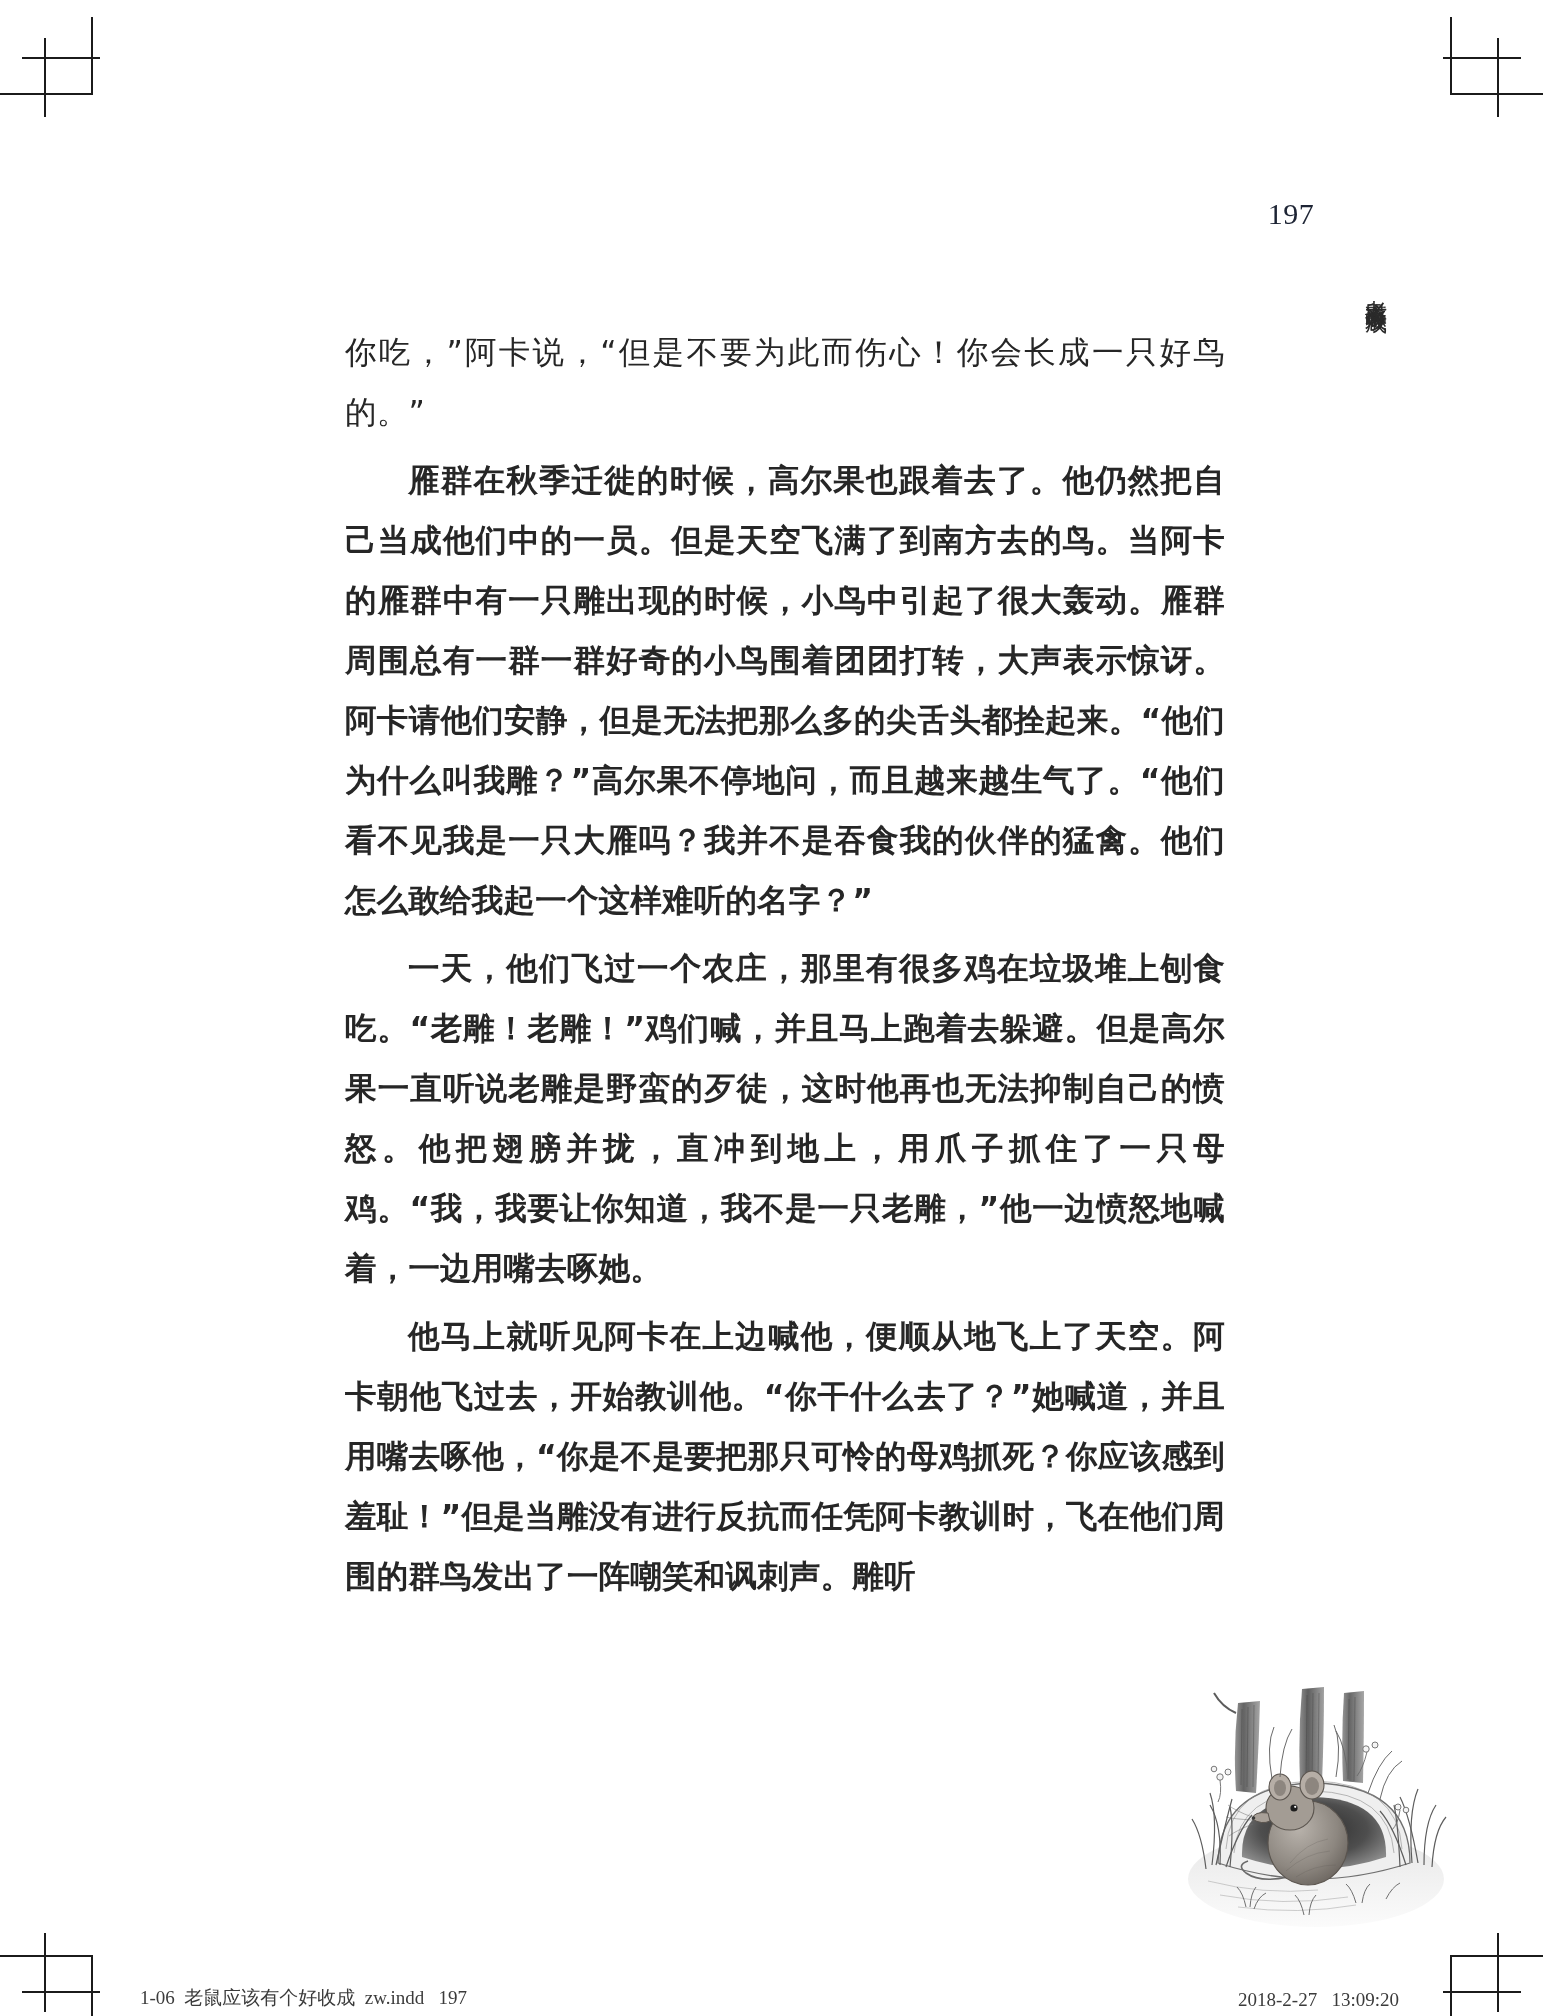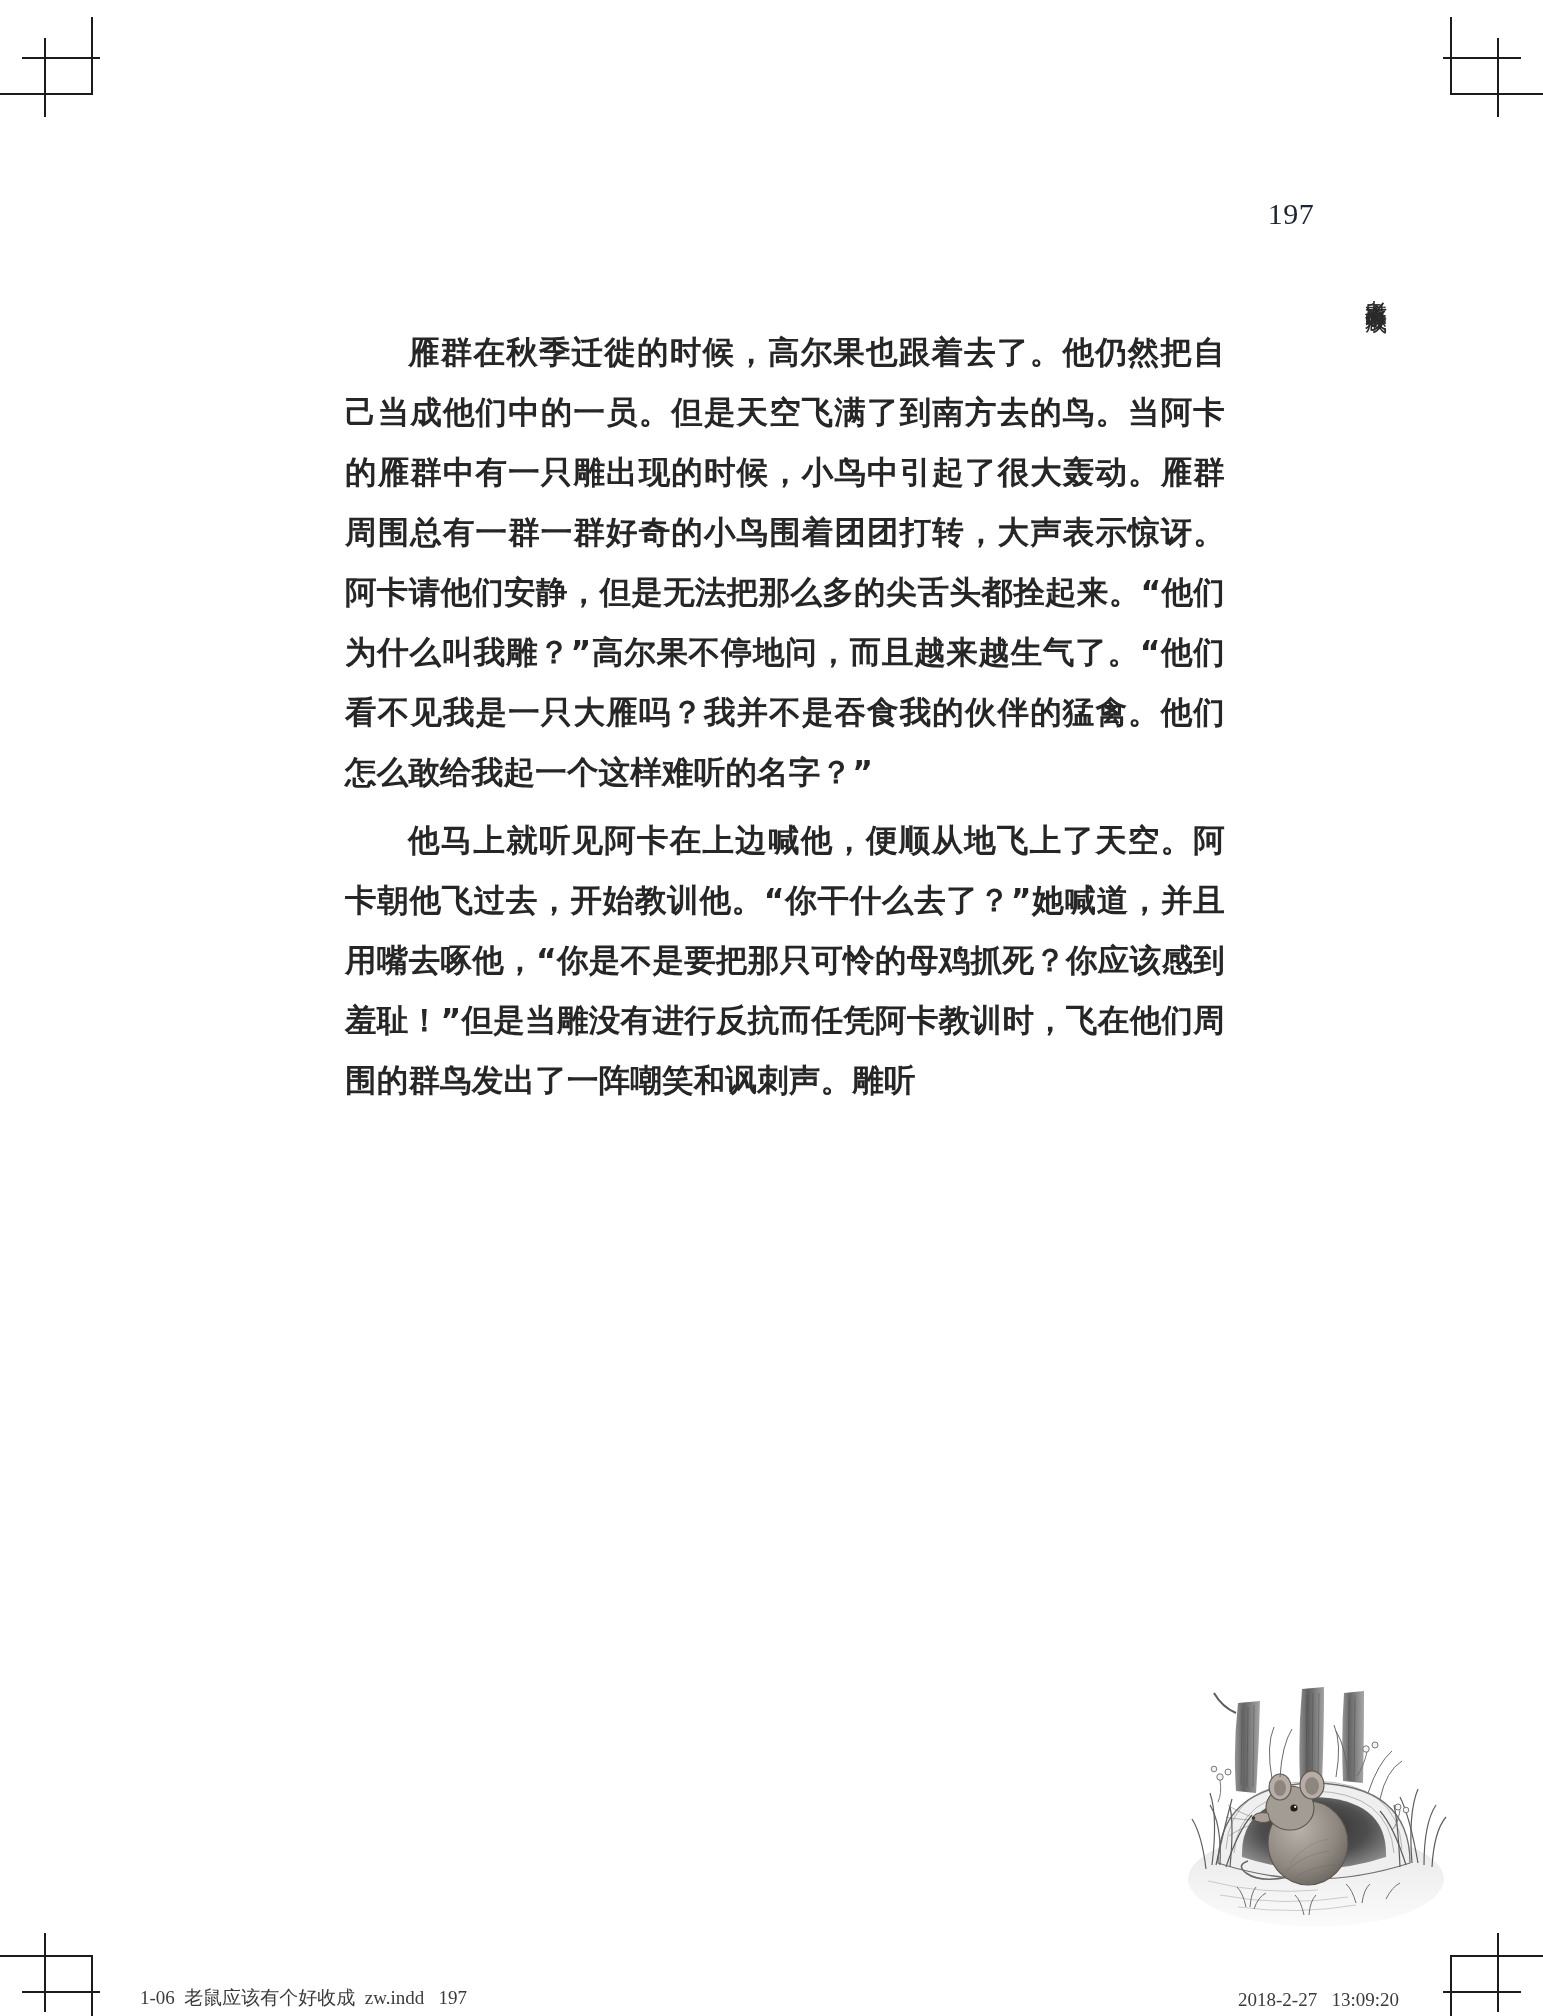--- a/index.html
+++ b/index.html
@@ -152,21 +152,23 @@
     <div class="crop v br-v1"></div>
     <div class="crop h br-h2"></div>
     <div class="crop v br-v2"></div>
   </div>
 
   <div id="folio">197</div>
 
   <div id="running-head">老鼠应该有个好收成</div>
 
   <div id="body-column">
+    <p class="para" id="para-1">你吃，”阿卡说，“但是不要为此而伤心！你会长成一只好鸟的。”</p>
     <p class="para indent" id="para-2">雁群在秋季迁徙的时候，高尔果也跟着去了。他仍然把自己当成他们中的一员。但是天空飞满了到南方去的鸟。当阿卡的雁群中有一只雕出现的时候，小鸟中引起了很大轰动。雁群周围总有一群一群好奇的小鸟围着团团打转，大声表示惊讶。阿卡请他们安静，但是无法把那么多的尖舌头都拴起来。“他们为什么叫我雕？”高尔果不停地问，而且越来越生气了。“他们看不见我是一只大雁吗？我并不是吞食我的伙伴的猛禽。他们怎么敢给我起一个这样难听的名字？”</p>
+    <p class="para indent" id="para-3">一天，他们飞过一个农庄，那里有很多鸡在垃圾堆上刨食吃。“老雕！老雕！”鸡们喊，并且马上跑着去躲避。但是高尔果一直听说老雕是野蛮的歹徒，这时他再也无法抑制自己的愤怒。他把翅膀并拢，直冲到地上，用爪子抓住了一只母鸡。“我，我要让你知道，我不是一只老雕，”他一边愤怒地喊着，一边用嘴去啄她。</p>
     <p class="para indent" id="para-4">他马上就听见阿卡在上边喊他，便顺从地飞上了天空。阿卡朝他飞过去，开始教训他。“你干什么去了？”她喊道，并且用嘴去啄他，“你是不是要把那只可怜的母鸡抓死？你应该感到羞耻！”但是当雕没有进行反抗而任凭阿卡教训时，飞在他们周围的群鸟发出了一阵嘲笑和讽刺声。雕听</p>
   </div>
 
   <div id="illustration">
     <svg viewBox="0 0 290 270" xmlns="http://www.w3.org/2000/svg">
       <defs>
         <radialGradient id="holeShade" cx="50%" cy="45%" r="62%">
           <stop offset="0%" stop-color="#2b2b2b"></stop>
           <stop offset="60%" stop-color="#4e4e4e"></stop>
           <stop offset="100%" stop-color="#8e8e8e"></stop>

